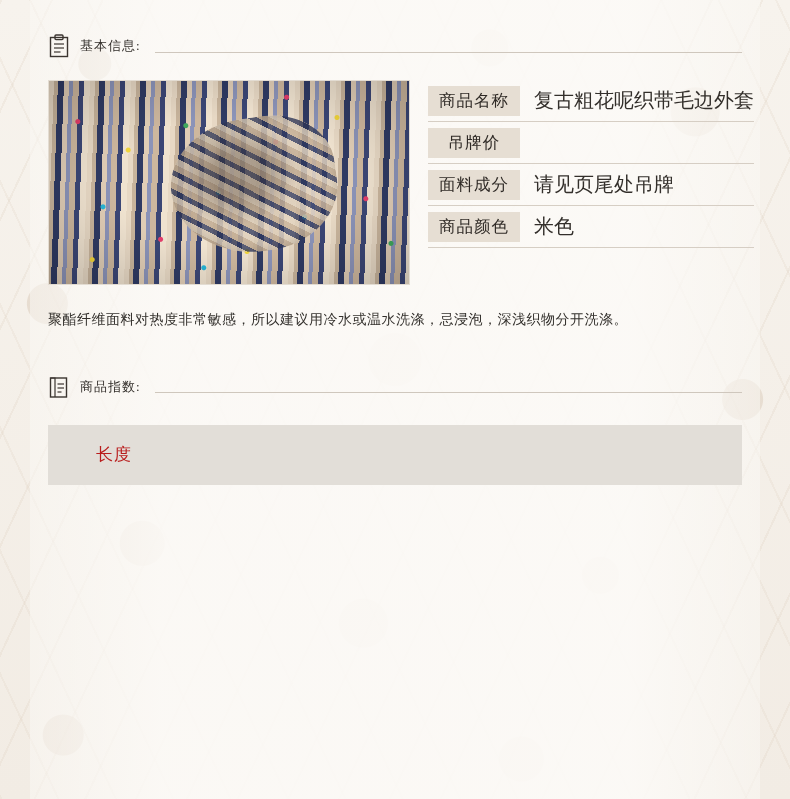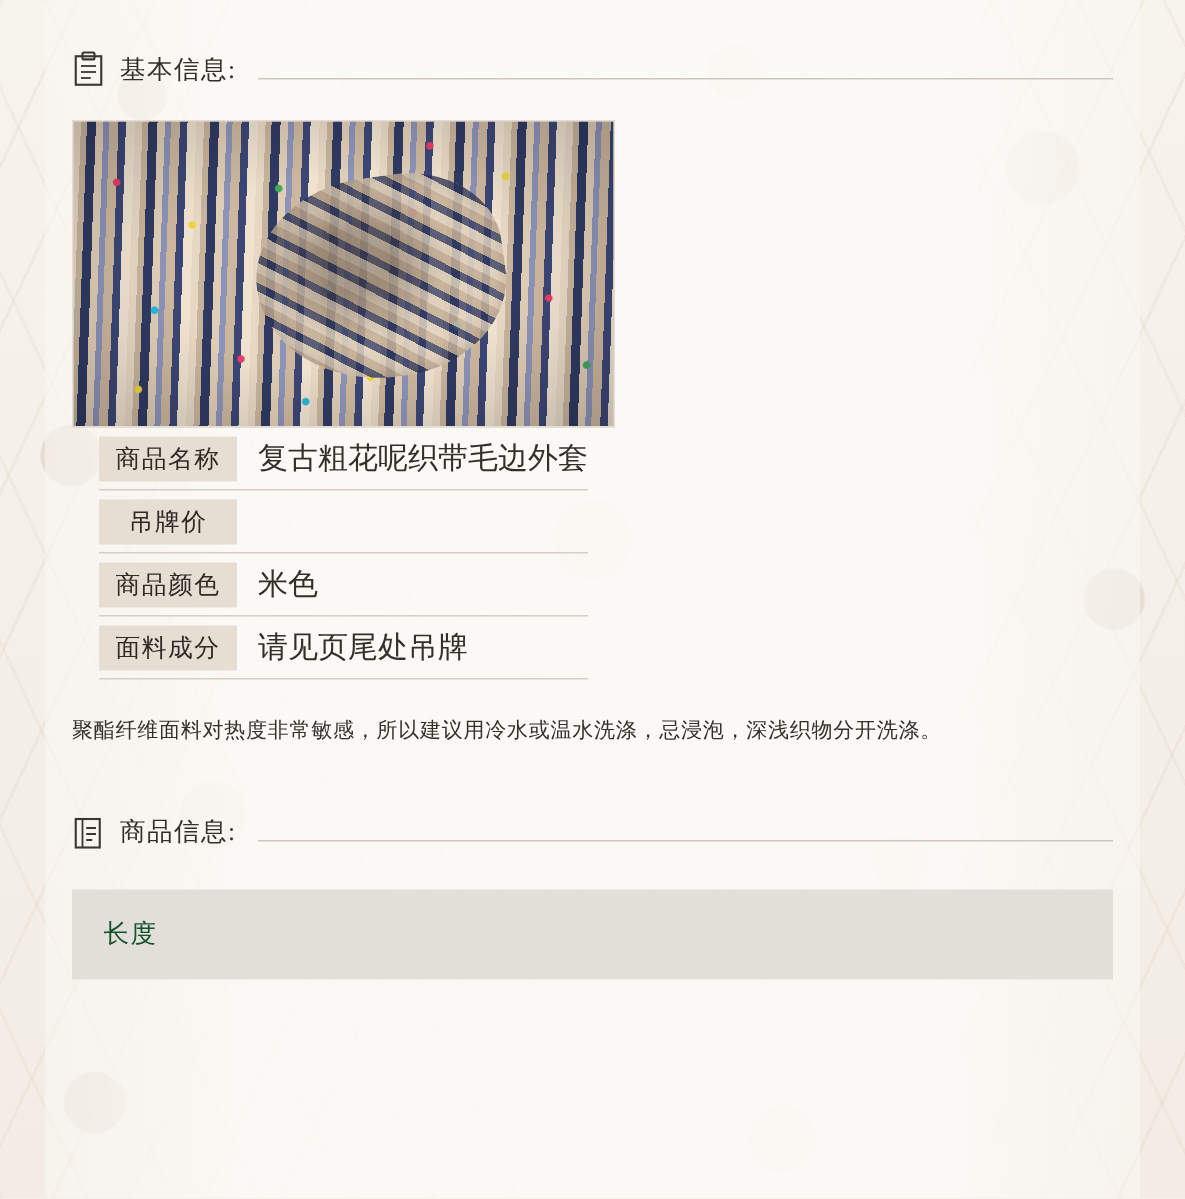--- a/index.html
+++ b/index.html
@@ -90,40 +90,39 @@
     margin-top: 34px;
   }
   .section-head .sec-icon {
     width: 22px;
     height: 24px;
     flex: 0 0 auto;
     margin-right: 10px;
     display: block;
   }
   .section-head .sec-label {
-    font-size: 17px;
+    font-size: 13px;
     letter-spacing: 1px;
     color: #332f2b;
     white-space: nowrap;
   }
   .section-head .sec-rule {
     flex: 1 1 auto;
     height: 1px;
     background: #cfc7bd;
     margin-left: 14px;
     position: relative;
     top: 6px;
   }
 
   
   .info-block {
     display: flex;
     margin-top: 22px;
     align-items: flex-start;
-    flex-direction: column;
   }
   .product-photo {
     width: 360px;
     height: 203px;
     flex: 0 0 auto;
     position: relative;
     overflow: hidden;
     border: 1px solid #e3dcd2;
     background: #d9c9b6;
   }
@@ -230,23 +229,23 @@
   .index-table {
     margin-top: 26px;
     background: #e2ded8;
     height: 60px;
     display: flex;
     align-items: center;
   }
   .index-cell {
     flex: 1 1 0;
     font-size: 17px;
-    color: #14532d;
+    color: #b91c1c;
     letter-spacing: 1px;
-    padding-left: 21px;
+    padding-left: 48px;
     box-sizing: border-box;
   }
 </style>
 </head>
 <body>
 
 <div class="bg-pattern"></div>
 <div class="bg-wash"></div>
 
 <div class="page">
@@ -279,44 +278,44 @@
         <div class="spec-key">商品名称</div>
         <div class="spec-val">复古粗花呢织带毛边外套</div>
       </div>
 
 
       <div class="spec-row">
         <div class="spec-key">吊牌价</div>
       </div>
 
       <div class="spec-row">
+        <div class="spec-key">面料成分</div>
+        <div class="spec-val">请见页尾处吊牌</div>
+      </div>
+
+      <div class="spec-row">
         <div class="spec-key">商品颜色</div>
         <div class="spec-val">米色</div>
-      </div>
-
-      <div class="spec-row">
-        <div class="spec-key">面料成分</div>
-        <div class="spec-val">请见页尾处吊牌</div>
       </div>
 
     </div>
   </div>
 
 
   <div class="care-text">聚酯纤维面料对热度非常敏感，所以建议用冷水或温水洗涤，忌浸泡，深浅织物分开洗涤。</div>
 
   <div class="section-head" style="margin-top:42px;">
     <svg class="sec-icon" viewBox="0 0 22 24">
       <rect x="2.5" y="3" width="16" height="19" fill="none" stroke="#3b3530" stroke-width="1.4"></rect>
       <path d="M2.5 3 L7 3 L7 22" fill="none" stroke="#3b3530" stroke-width="1.2"></path>
       <line x1="9.5" y1="9" x2="16" y2="9" stroke="#3b3530" stroke-width="1.2"></line>
       <line x1="9.5" y1="13" x2="16" y2="13" stroke="#3b3530" stroke-width="1.2"></line>
       <line x1="9.5" y1="17" x2="13.5" y2="17" stroke="#3b3530" stroke-width="1.2"></line>
     </svg>
-    <div class="sec-label">商品信息:</div>
+    <div class="sec-label">商品指数:</div>
     <div class="sec-rule"></div>
   </div>
 
   <div class="index-table">
     <div class="index-cell">长度</div>
   </div>
 
 </div>
 
 </body></html>

